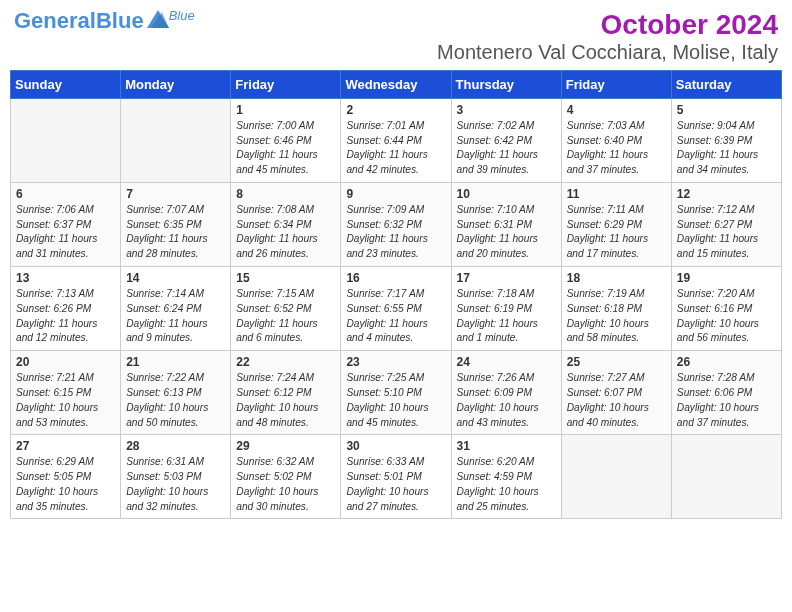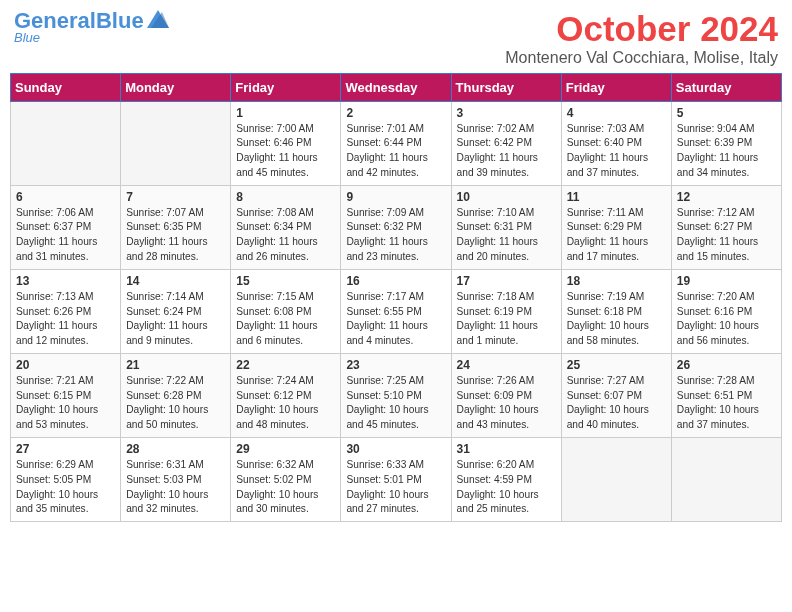--- a/index.html
+++ b/index.html
@@ -12,21 +12,20 @@
     }
     .header {
       display: flex;
       justify-content: space-between;
       align-items: flex-start;
       margin-bottom: 6px;
       padding: 0 4px;
     }
     .logo {
       display: flex;
-      flex-direction: column;
       align-items: flex-start;
     }
     .logo-text {
       font-size: 22px;
       font-weight: bold;
       color: #333;
       line-height: 1;
     }
     .logo-text span {
       color: #4a90d9;
@@ -34,36 +33,36 @@
     .logo-sub {
       font-size: 13px;
       color: #4a90d9;
       font-style: italic;
       margin-top: -2px;
     }
     .title-block {
       text-align: right;
     }
     .month-title {
-      font-size: 35px;
+      font-size: 28px;
       font-weight: bold;
-      color: #ef4444;
+      color: #a21caf;
       line-height: 1.1;
     }
     .location {
-      font-size: 16px;
+      font-size: 20px;
       color: #555;
     }
     .calendar {
       width: 100%;
       border-collapse: collapse;
       table-layout: fixed;
     }
     .calendar th {
-      background: #be185d;
+      background: #1d4ed8;
       color: #fff;
       font-size: 13px;
       font-weight: bold;
       padding: 6px 4px;
       text-align: left;
       border: 1px solid #3a7bc8;
     }
     .calendar td {
       border: 1px solid #ccc;
       vertical-align: top;
@@ -82,20 +81,21 @@
     .day-num {
       font-size: 12px;
       font-weight: bold;
       display: block;
       margin-bottom: 2px;
     }
     .day-info {
       line-height: 1.45;
       font-size: 10.2px;
       color: #333;
+      font-style: italic;
     }
   </style>
 </head>
 <body>
 
 <div class="header">
   <div class="logo">
     <div style="display:flex;align-items:center;">
       <span class="logo-text">
         <span>General</span><span style="color:#4a90d9;">Blue</span>
@@ -213,21 +213,21 @@
         </td>
         <td>
           <span class="day-num">14</span>
           <div class="day-info">Sunrise: 7:14 AM
 Sunset: 6:24 PM
 Daylight: 11 hours and 9 minutes.</div>
         </td>
         <td>
           <span class="day-num">15</span>
           <div class="day-info">Sunrise: 7:15 AM
-Sunset: 6:08 PM
+Sunset: 6:52 PM
 Daylight: 11 hours and 6 minutes.</div>
         </td>
         <td>
           <span class="day-num">16</span>
           <div class="day-info">Sunrise: 7:17 AM
 Sunset: 6:55 PM
 Daylight: 11 hours and 4 minutes.</div>
         </td>
         <td>
           <span class="day-num">17</span>
@@ -251,21 +251,21 @@
       <tr>
         <td>
           <span class="day-num">20</span>
           <div class="day-info">Sunrise: 7:21 AM
 Sunset: 6:15 PM
 Daylight: 10 hours and 53 minutes.</div>
         </td>
         <td>
           <span class="day-num">21</span>
           <div class="day-info">Sunrise: 7:22 AM
-Sunset: 6:28 PM
+Sunset: 6:13 PM
 Daylight: 10 hours and 50 minutes.</div>
         </td>
         <td>
           <span class="day-num">22</span>
           <div class="day-info">Sunrise: 7:24 AM
 Sunset: 6:12 PM
 Daylight: 10 hours and 48 minutes.</div>
         </td>
         <td>
           <span class="day-num">23</span>
@@ -281,21 +281,21 @@
         </td>
         <td>
           <span class="day-num">25</span>
           <div class="day-info">Sunrise: 7:27 AM
 Sunset: 6:07 PM
 Daylight: 10 hours and 40 minutes.</div>
         </td>
         <td>
           <span class="day-num">26</span>
           <div class="day-info">Sunrise: 7:28 AM
-Sunset: 6:51 PM
+Sunset: 6:06 PM
 Daylight: 10 hours and 37 minutes.</div>
         </td>
       </tr>
       <tr>
         <td>
           <span class="day-num">27</span>
           <div class="day-info">Sunrise: 6:29 AM
 Sunset: 5:05 PM
 Daylight: 10 hours and 35 minutes.</div>
         </td>

